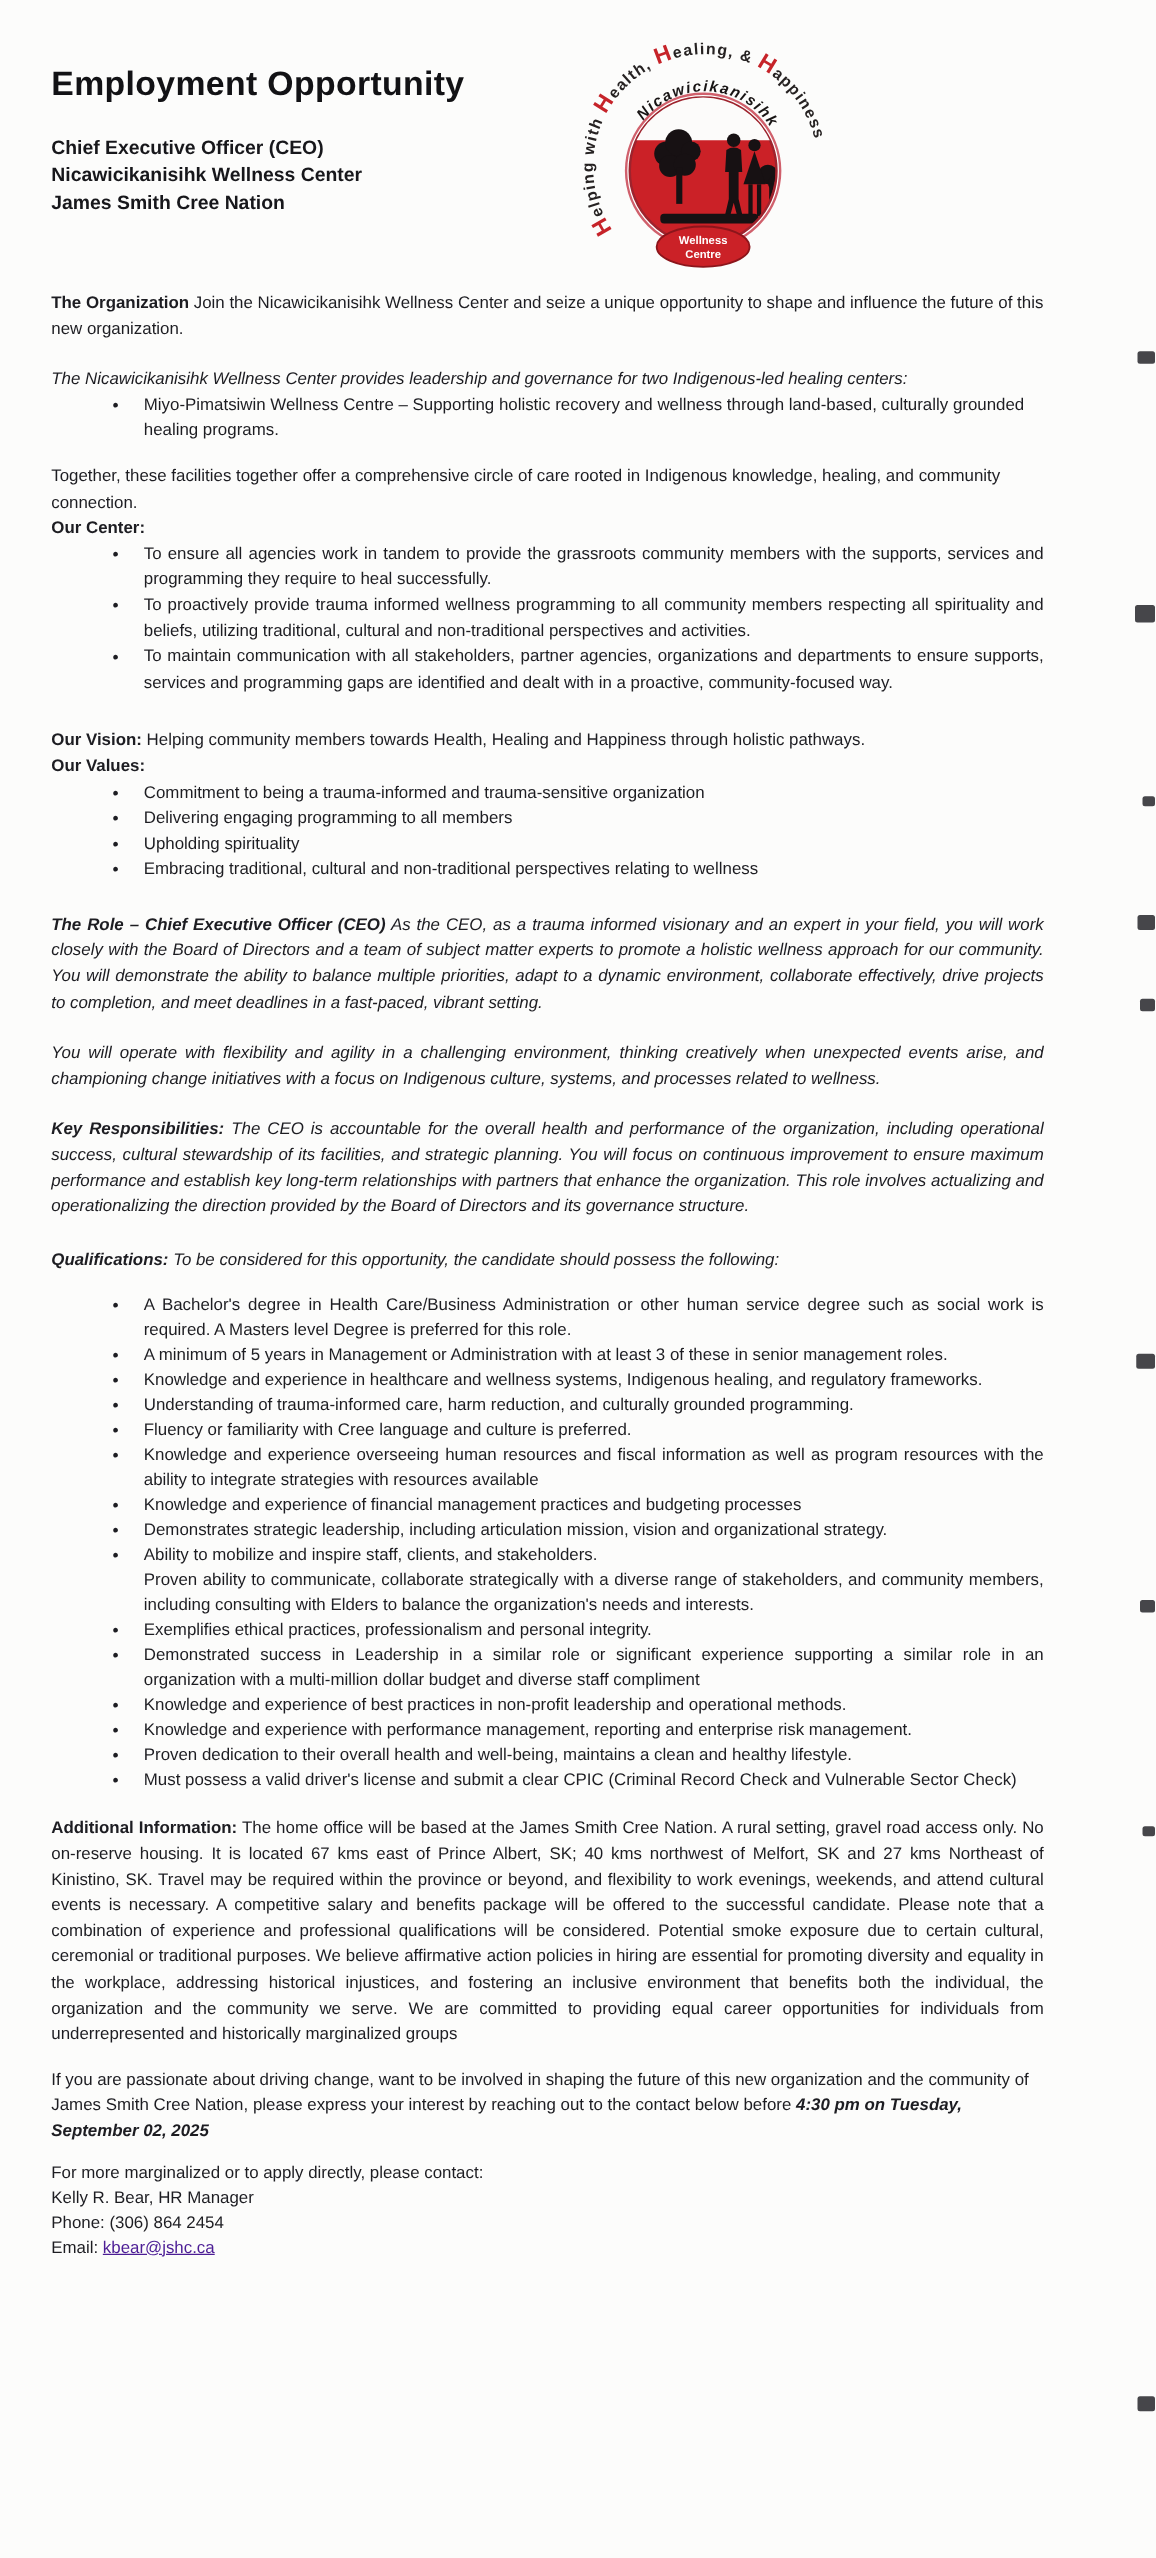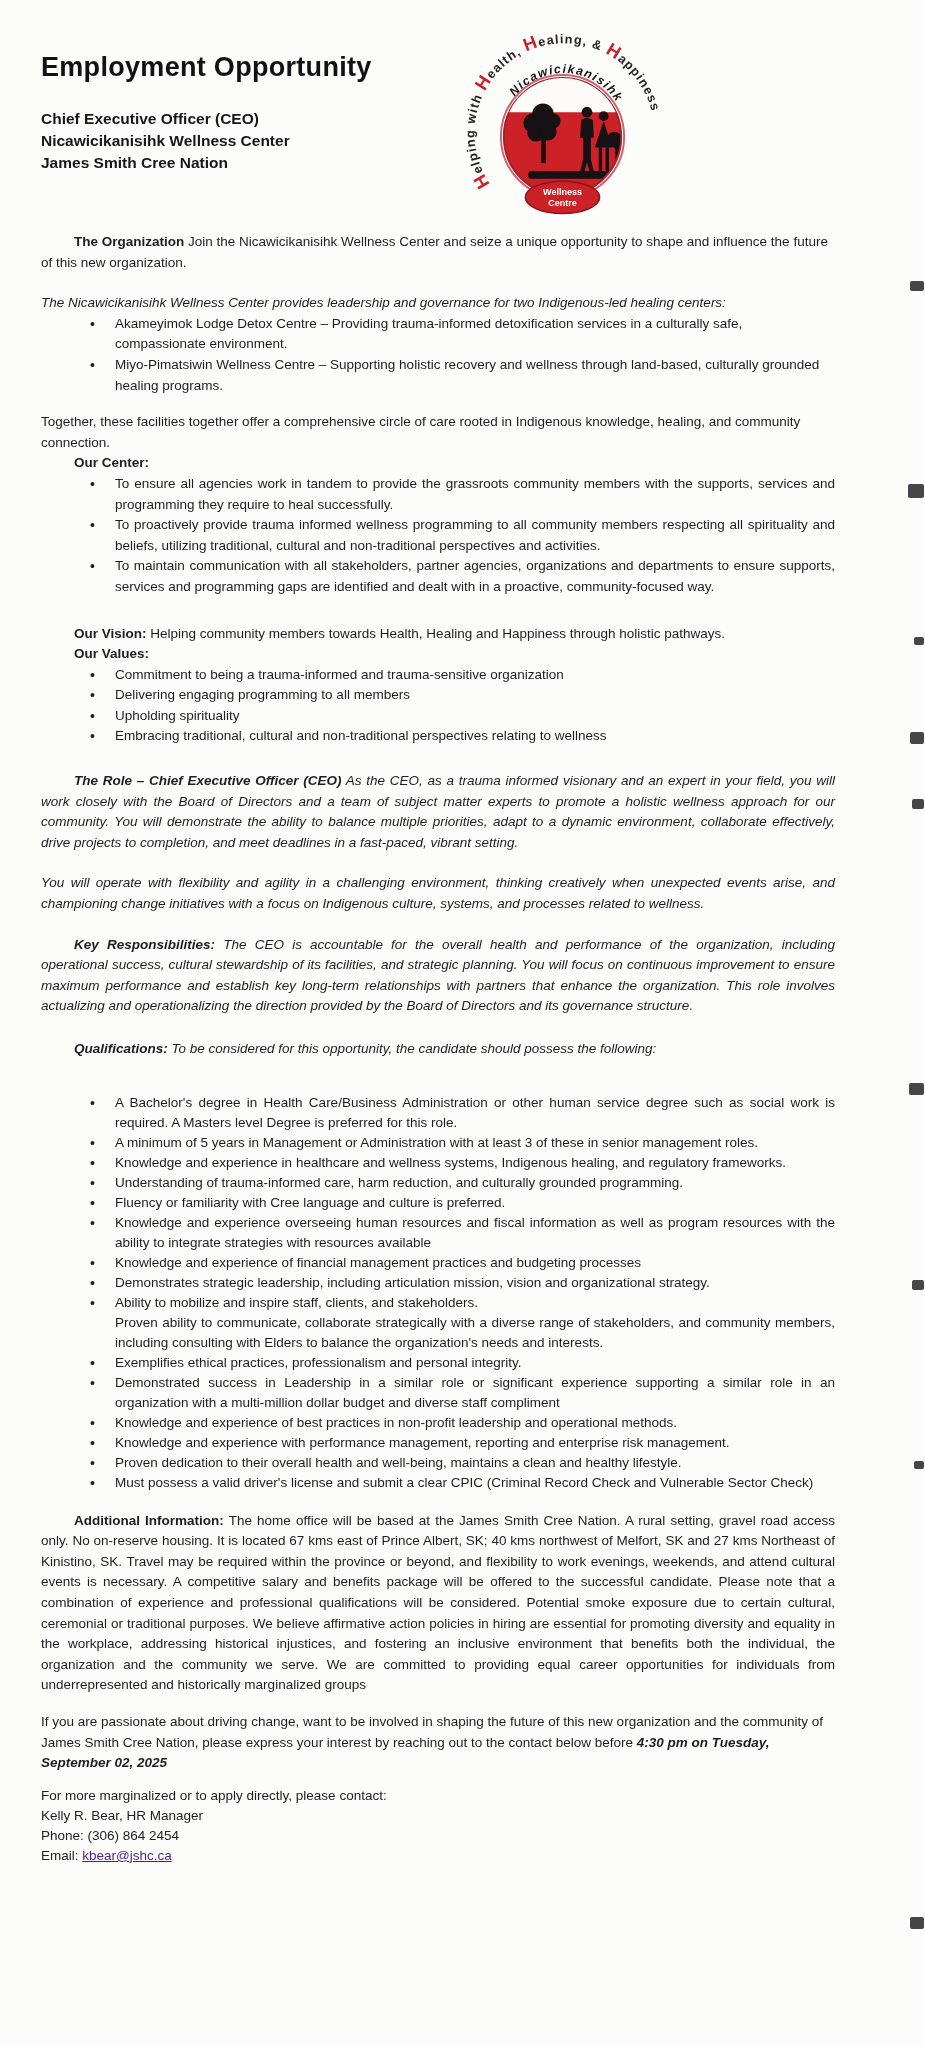--- a/index.html
+++ b/index.html
@@ -6,21 +6,21 @@
   .page{position:relative;width:925px;height:2046px;background:#fcfcfb;overflow:hidden;
         font-family:"Liberation Sans","DejaVu Sans",sans-serif;color:#1d1d22;}
   .content{position:absolute;left:41px;top:0;width:794px;}
   .title{font-size:27px;font-weight:700;color:#121215;margin:52px 0 12px 0;letter-spacing:.3px;}
   .roles{margin-top:25px;font-size:15.5px;font-weight:700;line-height:22px;color:#17171b;}
   .bodytext{margin-top:58px;font-size:13.5px;line-height:20.6px;}
   p{margin:0;}
   .gap{margin-top:20px;font-style:italic;}
   .gap-sm{margin-top:16px;}
   .just{text-align:justify;}
-  .bold{font-weight:700;margin-left:33px;}
+  .bold{font-weight:700;}
   .bi{font-weight:700;font-style:italic;}
   ul{margin:0;padding:0 0 0 47px;list-style:none;}
   li{position:relative;padding-left:27px;}
   li::before{content:"\2022";position:absolute;left:2px;top:0;font-size:14px;}
   .cont{text-align:justify;}
   .contact{margin-top:12px;line-height:20px;}
   .link{text-decoration:underline;color:#4c1d95;cursor:pointer;}
   
   .logo{position:absolute;left:450px;top:22px;width:225px;height:201px;}
   .arc-text{font-size:13px;font-weight:700;fill:#262222;letter-spacing:1.1px;
@@ -99,21 +99,20 @@
       <div>Nicawicikanisihk Wellness Center</div>
       <div>James Smith Cree Nation</div>
     </div>
 
     <div class="bodytext">
 
       <p><span class="bold">The Organization</span><span> Join the Nicawicikanisihk Wellness Center and seize a unique opportunity to shape and influence the future of this new organization.</span></p>
 
       <p class="gap">The Nicawicikanisihk Wellness Center provides leadership and governance for two Indigenous-led healing centers:</p>
       <ul>
-        <li><span>Akameyimok Lodge Detox Centre – Providing trauma-informed detoxification services in a culturally safe, compassionate environment.</span></li>
         <li><span>Miyo-Pimatsiwin Wellness Centre – Supporting holistic recovery and wellness through land-based, culturally grounded healing programs.</span></li>
       </ul>
 
       <p class="gap-sm">Together, these facilities together offer a comprehensive circle of care rooted in Indigenous knowledge, healing, and community connection.</p>
       <p class="bold">Our Center:</p>
       <ul class="just">
         <li class="just"><span>To ensure all agencies work in tandem to provide the grassroots community members with the supports, services and programming they require to heal successfully.</span></li>
         <li class="just"><span>To proactively provide trauma informed wellness programming to all community members respecting all spirituality and beliefs, utilizing traditional, cultural and non-traditional perspectives and activities.</span></li>
         <li class="just"><span>To maintain communication with all stakeholders, partner agencies, organizations and departments to ensure supports, services and programming gaps are identified and dealt with in a proactive, community-focused way.</span></li>
       </ul>
@@ -128,21 +127,21 @@
       </ul>
 
       <p class="gap just" style="margin-top:24px;"><span class="bold">The Role – Chief Executive Officer (CEO)</span><span> As the CEO, as a trauma informed visionary and an expert in your field, you will work closely with the Board of Directors and a team of subject matter experts to promote a holistic wellness approach for our community. You will demonstrate the ability to balance multiple priorities, adapt to a dynamic environment, collaborate effectively, drive projects to completion, and meet deadlines in a fast-paced, vibrant setting.</span></p>
 
       <p class="gap just">You will operate with flexibility and agility in a challenging environment, thinking creatively when unexpected events arise, and championing change initiatives with a focus on Indigenous culture, systems, and processes related to wellness.</p>
 
       <p class="gap just"><span class="bold">Key Responsibilities:</span><span> The CEO is accountable for the overall health and performance of the organization, including operational success, cultural stewardship of its facilities, and strategic planning. You will focus on continuous improvement to ensure maximum performance and establish key long-term relationships with partners that enhance the organization. This role involves actualizing and operationalizing the direction provided by the Board of Directors and its governance structure.</span></p>
 
       <p class="gap" style="margin-top:22px;"><span class="bold">Qualifications:</span><span> To be considered for this opportunity, the candidate should possess the following:</span></p>
 
-      <ul class="just" style="margin-top:33px;line-height:20px;">
+      <ul class="just" style="margin-top:16px;line-height:20px;">
         <li class="just"><span>A Bachelor's degree in Health Care/Business Administration or other human service degree such as social work is required. A Masters level Degree is preferred for this role.</span></li>
         <li class="just"><span>A minimum of 5 years in Management or Administration with at least 3 of these in senior management roles.</span></li>
         <li class="just"><span>Knowledge and experience in healthcare and wellness systems, Indigenous healing, and regulatory frameworks.</span></li>
         <li class="just"><span>Understanding of trauma-informed care, harm reduction, and culturally grounded programming.</span></li>
         <li class="just"><span>Fluency or familiarity with Cree language and culture is preferred.</span></li>
         <li class="just"><span>Knowledge and experience overseeing human resources and fiscal information as well as program resources with the ability to integrate strategies with resources available</span></li>
         <li class="just"><span>Knowledge and experience of financial management practices and budgeting processes</span></li>
         <li class="just"><span>Demonstrates strategic leadership, including articulation mission, vision and organizational strategy.</span></li>
         <li class="just"><span>Ability to mobilize and inspire staff, clients, and stakeholders.</span><div class="cont">Proven ability to communicate, collaborate strategically with a diverse range of stakeholders, and community members, including consulting with Elders to balance the organization's needs and interests.</div></li>
         <li class="just"><span>Exemplifies ethical practices, professionalism and personal integrity.</span></li>

